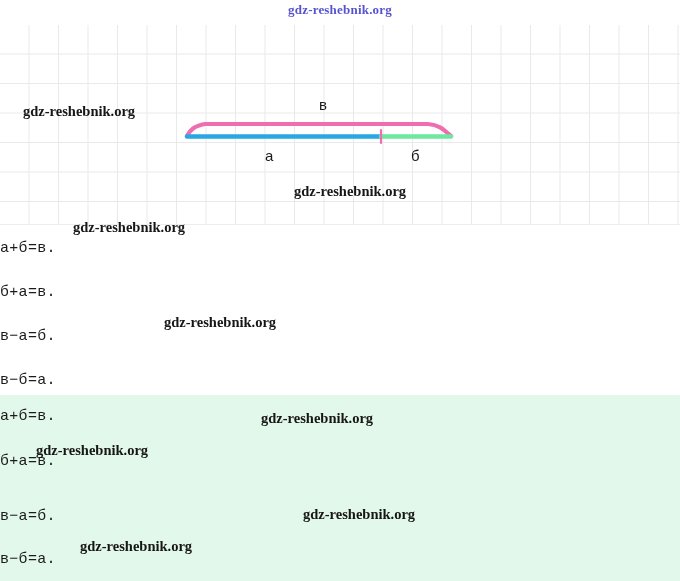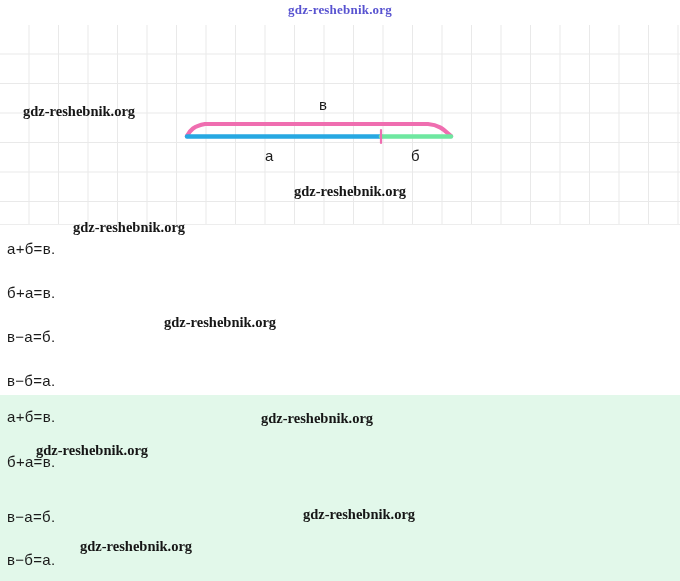--- a/index.html
+++ b/index.html
@@ -89,22 +89,22 @@
   #wm-below-grid { left: 73px;  top: 219px; }
   #wm-mid        { left: 164px; top: 314px; }
   #wm-green-1    { left: 261px; top: 410px; }
   #wm-green-2    { left: 36px;  top: 442px; }
   #wm-green-3    { left: 303px; top: 506px; }
   #wm-green-4    { left: 80px;  top: 538px; }
 
   
   .eq {
     position: absolute;
-    left: 7px;
-    font-family: Liberation Sans, sans-serif;
+    left: 0;
+    font-family: Liberation Mono, monospace;
     font-size: 15px;
     color: #1b1b1b;
     white-space: nowrap;
     letter-spacing: .3px;
   }
   #eq-w-0 { top: 240px; }
   #eq-w-1 { top: 284px; }
   #eq-w-2 { top: 328px; }
   #eq-w-3 { top: 372px; }
 

